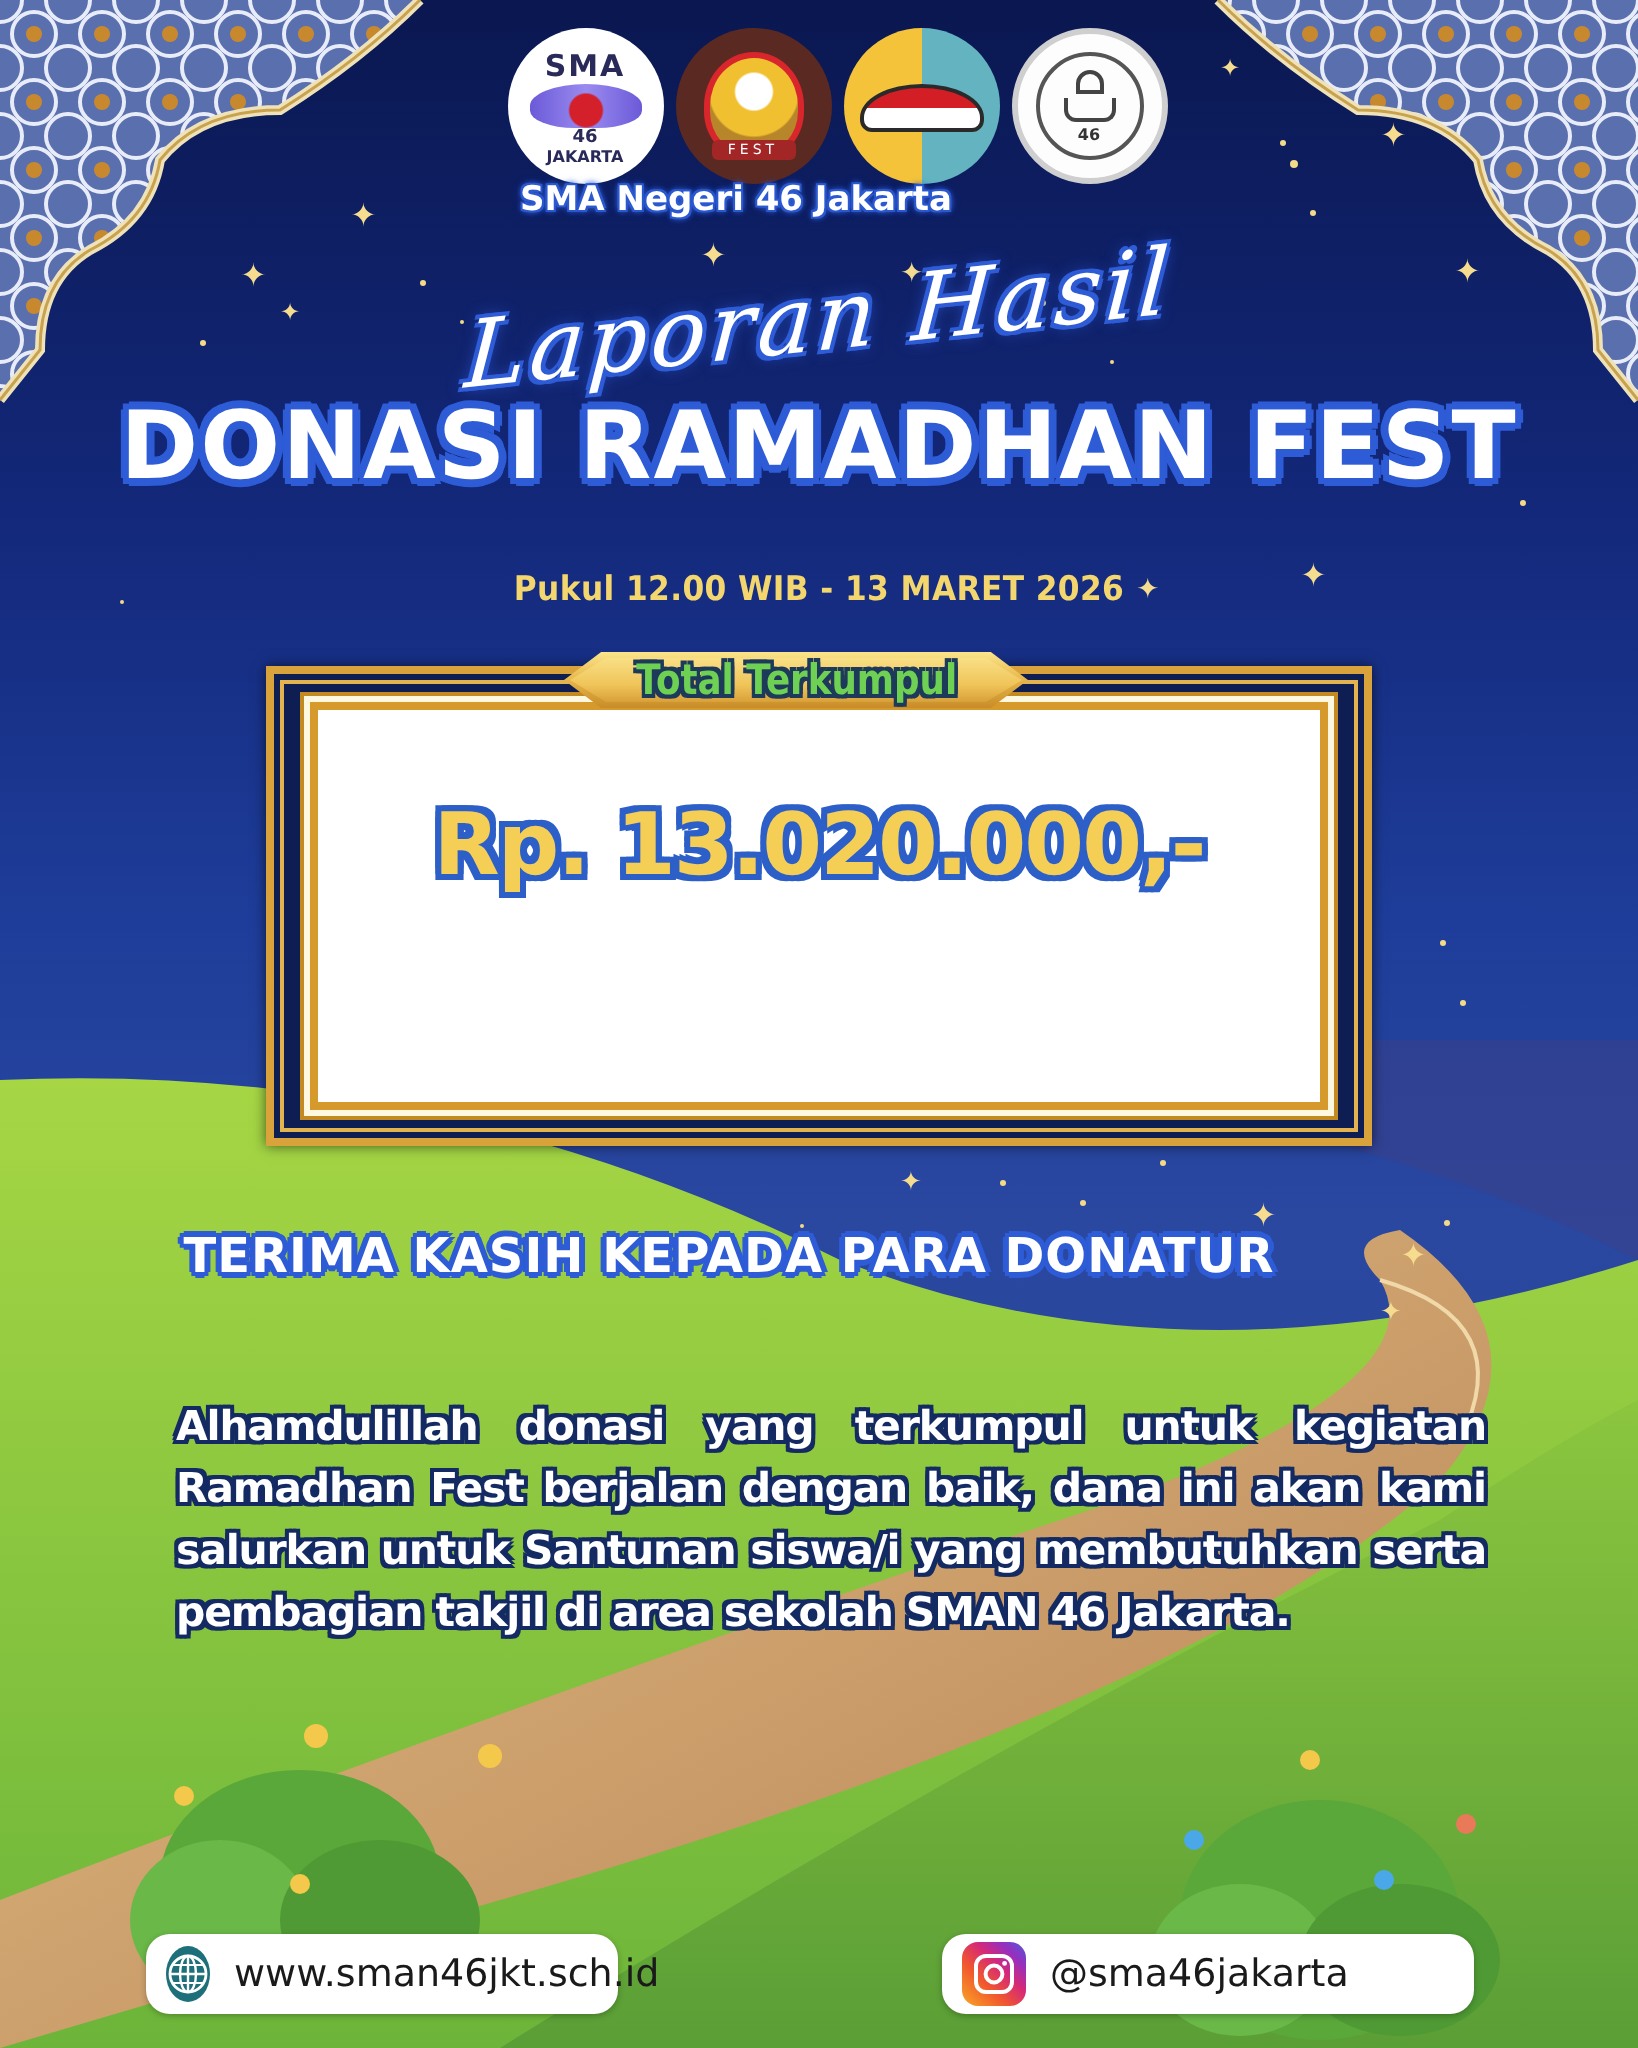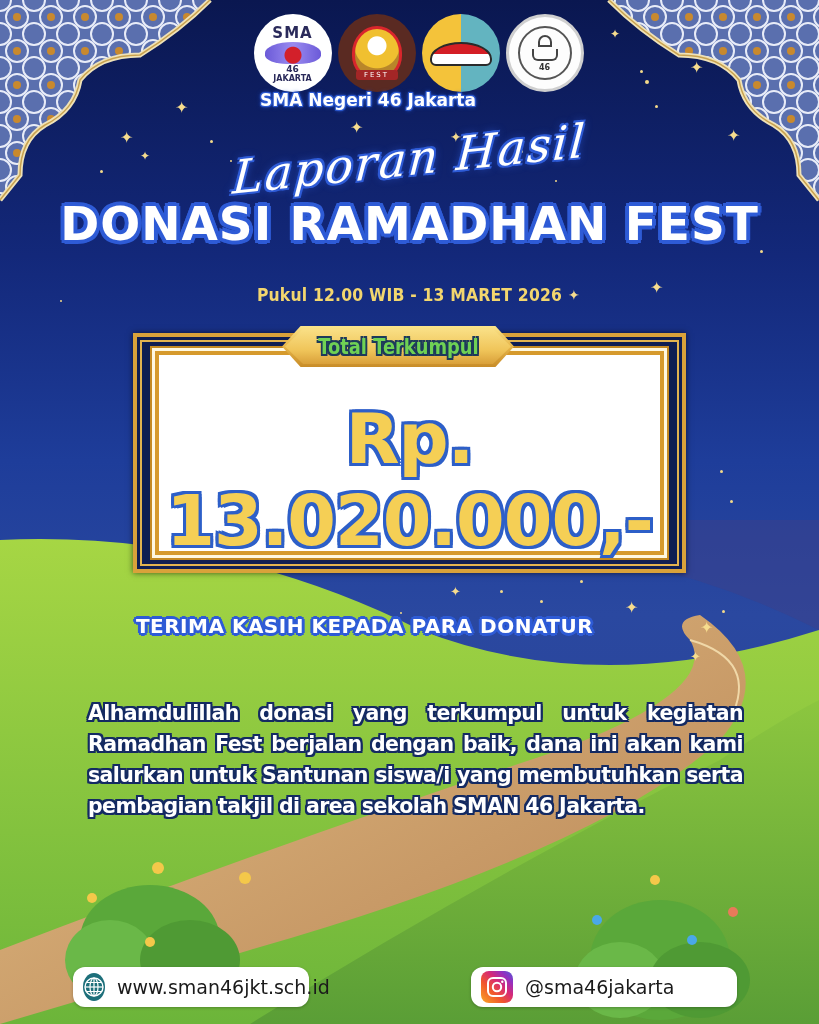--- a/index.html
+++ b/index.html
@@ -55,38 +55,38 @@
     text-shadow: 3px 3px 0 #2e5bd6, -3px -3px 0 #2e5bd6, 3px -3px 0 #2e5bd6, -3px 3px 0 #2e5bd6, 0 4px 0 #2e5bd6, 4px 0 0 #2e5bd6, -4px 0 0 #2e5bd6, 0 -4px 0 #2e5bd6; }
 
   .date-line { position: absolute; top: 285px; left: 0; width: 819px; text-align: center;
     font-family: "DejaVu Sans", sans-serif; font-weight: bold; font-size: 17px; color: #f3d66e; letter-spacing: 0.2px; transform: scaleX(0.92); }
 
   
   .frame-outer { position: absolute; left: 133px; top: 333px; width: 553px; height: 240px;
     background: #0f1e52; border: 4px solid #d9a23a; box-shadow: inset 0 0 0 3px #0f1e52, inset 0 0 0 5px #e2b34f, 0 0 6px rgba(0,0,0,.6); }
   .frame-inner { position: absolute; left: 18px; top: 14px; right: 18px; bottom: 14px;
     background: #fff; border: 4px solid #d69a2c; box-shadow: 0 0 0 3px #fff8e0, 0 0 0 5px #c48a22; }
-  .badge { position: absolute; left: 282px; top: 326px; width: 232px; height: 41px;
+  .badge { position: absolute; left: 282px; top: 326px; width: 232px; height: 28px;
     background: linear-gradient(180deg, #fbe58b 0%, #e7b64a 50%, #c88c28 100%);
     clip-path: polygon(8% 0, 92% 0, 100% 50%, 92% 100%, 8% 100%, 0 50%);
     display: flex; align-items: center; justify-content: center; }
   .badge-inner { position:absolute; inset: 3px; clip-path: polygon(8% 0, 92% 0, 100% 50%, 92% 100%, 8% 100%, 0 50%);
     background: linear-gradient(180deg, #f9df85 0%, #f0c55a 60%, #d9a03a 100%); }
   .badge-text { position: relative; font-family: "DejaVu Sans", sans-serif; font-weight: bold; font-size: 21px; color: #6fd154;
     transform: scaleX(0.85);
     text-shadow: 2px 2px 0 #1d3a5a, -2px -2px 0 #1d3a5a, 2px -2px 0 #1d3a5a, -2px 2px 0 #1d3a5a, 0 2px 0 #1d3a5a, 2px 0 0 #1d3a5a; }
 
   .amount { position: absolute; top: 398px; left: 133px; width: 553px; text-align: center;
-    font-family: "DejaVu Sans", sans-serif; font-weight: bold; font-size: 70px; color: #f5cf55; letter-spacing: -1px;
+    font-family: "DejaVu Sans", sans-serif; font-weight: bold; font-size: 43px; color: #f5cf55; letter-spacing: -1px;
     text-shadow: 3px 3px 0 #2d5fc8, -3px -3px 0 #2d5fc8, 3px -3px 0 #2d5fc8, -3px 3px 0 #2d5fc8, 0 3px 0 #2d5fc8, 3px 0 0 #2d5fc8, -3px 0 0 #2d5fc8, 0 -3px 0 #2d5fc8; }
   .amount-words { position: absolute; top: 494px; left: 133px; width: 553px; text-align: center;
     font-family: "DejaVu Sans", sans-serif; font-weight: bold; font-size: 18px; color: #111; }
 
   .thanks { position: absolute; top: 614px; left: 0; width: 729px; text-align: center;
-    font-family: "DejaVu Sans", sans-serif; font-weight: bold; font-size: 20px; color: #fff; text-transform: uppercase; letter-spacing: 0.5px;
+    font-family: "DejaVu Sans", sans-serif; font-weight: bold; font-size: 24px; color: #fff; text-transform: uppercase; letter-spacing: 0.5px;
     text-shadow: 2px 2px 0 #2e5bd6, -2px -2px 0 #2e5bd6, 2px -2px 0 #2e5bd6, -2px 2px 0 #2e5bd6, 0 3px 0 #2e5bd6, 3px 0 0 #2e5bd6, -3px 0 0 #2e5bd6, 0 -3px 0 #2e5bd6; }
 
   .body-text { position: absolute; top: 698px; left: 88px; width: 655px; text-align: justify; text-align-last: left;
     font-family: "DejaVu Sans", sans-serif; font-weight: bold; font-size: 20.5px; line-height: 31px; color: #fff; letter-spacing: -0.6px;
     text-shadow: 2px 2px 0 #142a62, -2px -2px 0 #142a62, 2px -2px 0 #142a62, -2px 2px 0 #142a62, 0 2px 0 #142a62, 2px 0 0 #142a62, -2px 0 0 #142a62, 0 -2px 0 #142a62; }
 
   .pill { position: absolute; top: 967px; height: 40px; background: #fff; border-radius: 12px;
     display: flex; align-items: center; padding-left: 10px; box-shadow: 0 1px 3px rgba(0,0,0,.25); }
   .pill.web { left: 73px; width: 236px; }
   .pill.ig { left: 471px; width: 266px; }

